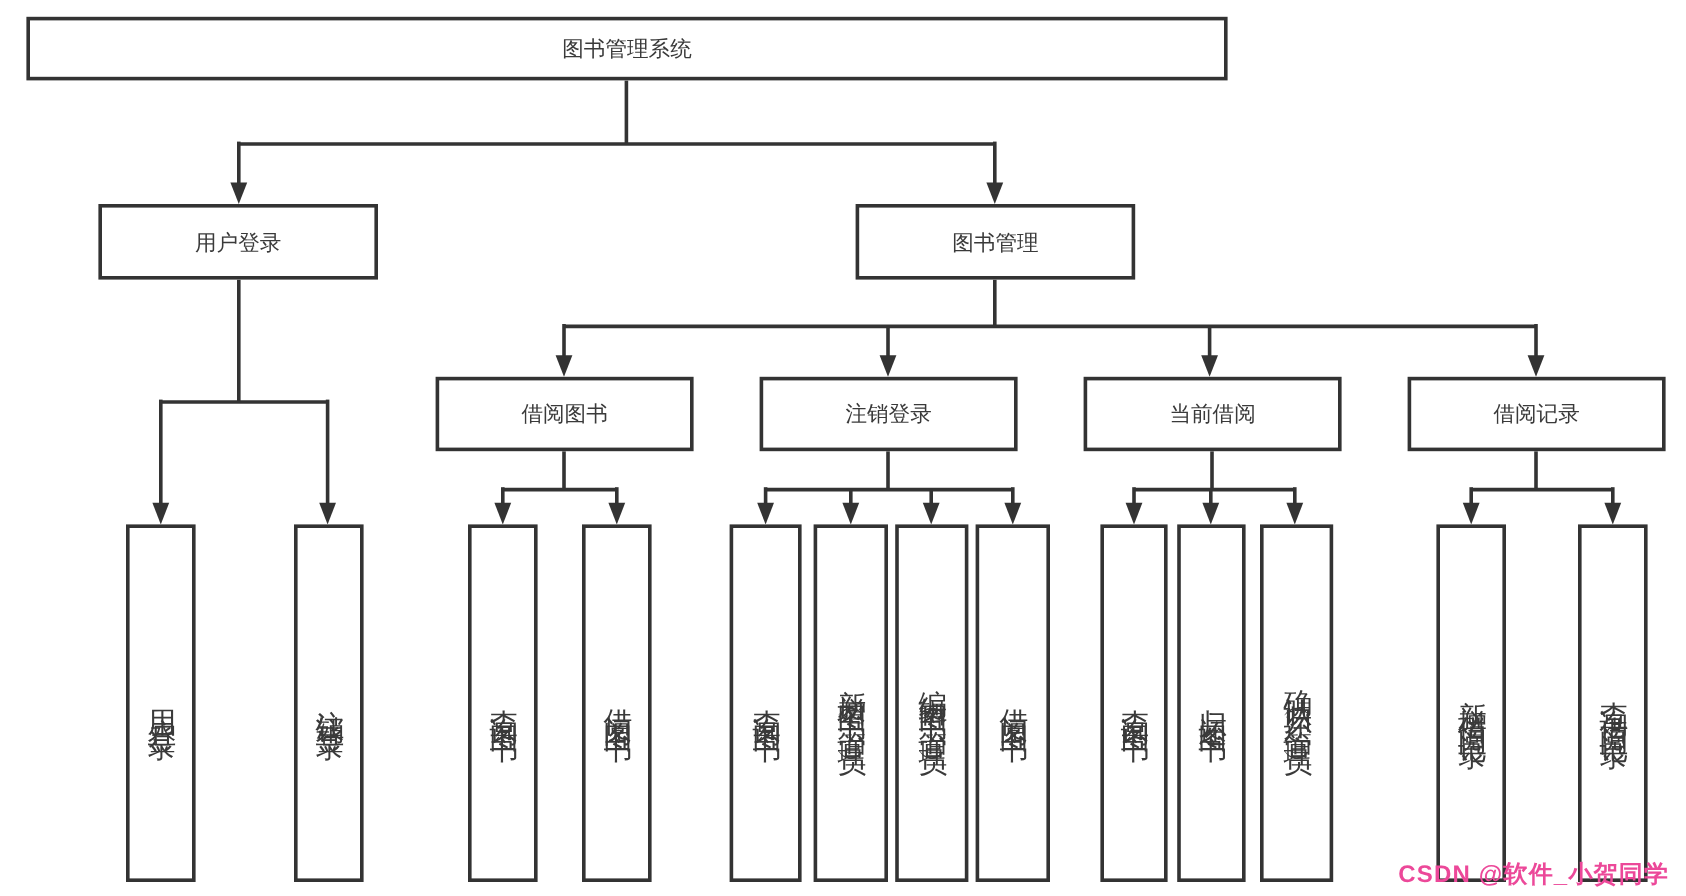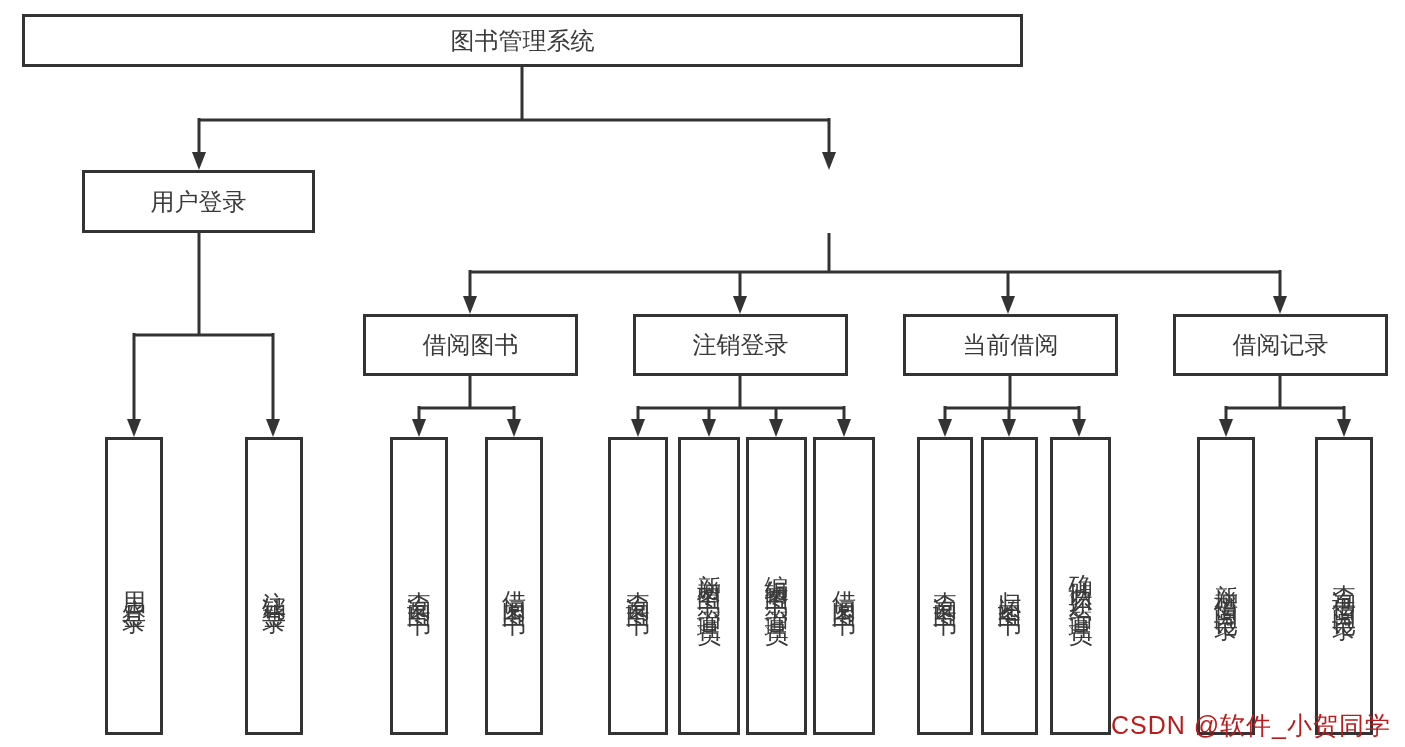--- a/index.html
+++ b/index.html
@@ -27,40 +27,41 @@
     box-sizing: border-box;
     background: #ffffff;
     border: 3px solid #333333;
     color: #3a3a3a;
     display: flex;
     align-items: center;
     justify-content: center;
     text-align: center;
   }
   .box.h {
-    font-size: 24px;
+    font-size: 18px;
     line-height: 1;
     white-space: nowrap;
   }
   .box.v {
     font-size: 24px;
     line-height: 1;
     writing-mode: vertical-rl;
     text-orientation: mixed;
     letter-spacing: 7px;
   }
   .watermark {
     position: absolute;
     right: 14px;
     bottom: 5px;
-    font-size: 25px;
-    color: #b91c1c;
+    font-size: 20px;
+    color: #ec4899;
     letter-spacing: 1px;
     white-space: nowrap;
     z-index: 5;
+    font-weight: bold;
   }
 </style>
 </head>
 <body>
 
 <div id="stage">
 
   <svg id="connectors" viewBox="0 0 1405 747" xmlns="http://www.w3.org/2000/svg">
       <line x1="522" y1="67" x2="522" y2="120" stroke="#333333" stroke-width="3"></line>
       <line x1="199" y1="120" x2="829" y2="120" stroke="#333333" stroke-width="3"></line>
@@ -112,20 +113,21 @@
       <polygon points="938,419 952,419 945,437" fill="#333333"></polygon>
       <polygon points="1002,419 1016,419 1009,437" fill="#333333"></polygon>
       <polygon points="1072,419 1086,419 1079,437" fill="#333333"></polygon>
       <polygon points="1219,419 1233,419 1226,437" fill="#333333"></polygon>
       <polygon points="1337,419 1351,419 1344,437" fill="#333333"></polygon>
     </svg>
 
   <div class="box h" style="left: 22px; top: 14px; width: 1001px; height: 53px;">图书管理系统</div>
 
   <div class="box h" style="left: 82px; top: 170px; width: 233px; height: 63px;">用户登录</div>
+  <div class="box h" style="left: 713px; top: 170px; width: 233px; height: 63px;">图书管理</div>
 
   <div class="box h" style="left: 363px; top: 314px; width: 215px; height: 62px;">借阅图书</div>
   <div class="box h" style="left: 633px; top: 314px; width: 215px; height: 62px;">注销登录</div>
   <div class="box h" style="left: 903px; top: 314px; width: 215px; height: 62px;">当前借阅</div>
   <div class="box h" style="left: 1173px; top: 314px; width: 215px; height: 62px;">借阅记录</div>
 
   <div class="box v" style="left: 105px; top: 437px; width: 58px; height: 298px;">用户登录</div>
   <div class="box v" style="left: 245px; top: 437px; width: 58px; height: 298px;">注销登录</div>
 
   <div class="box v" style="left: 390px; top: 437px; width: 58px; height: 298px;">查询图书</div>

